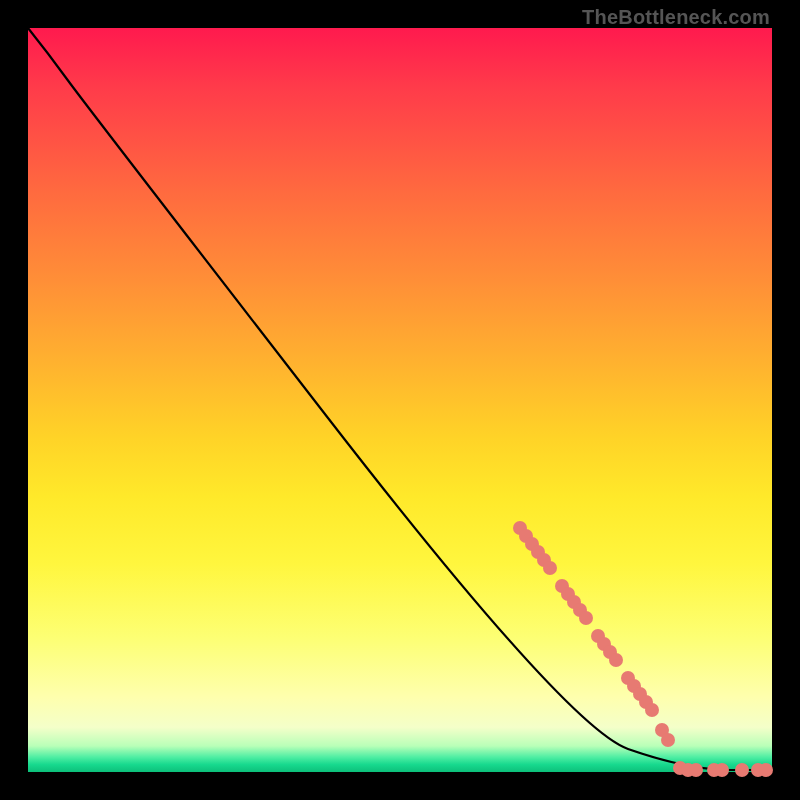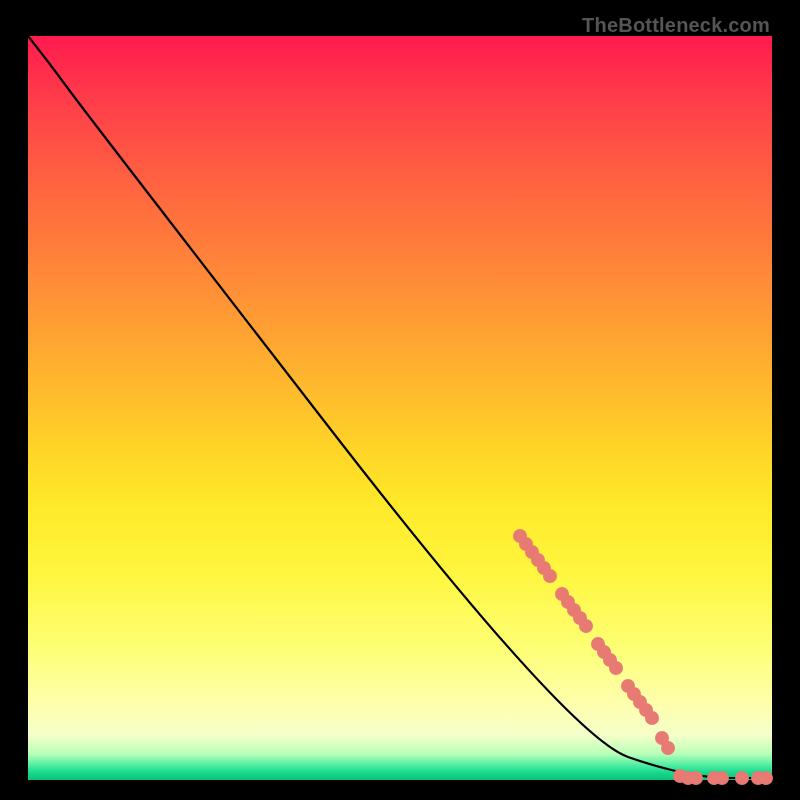--- a/index.html
+++ b/index.html
@@ -9,21 +9,20 @@
     height: 800px;
     background: #000;
     overflow: hidden;
     font-family: Arial, Helvetica, sans-serif;
   }
   .frame {
     position: relative;
     width: 800px;
     height: 656px;
     background: #000;
-    margin-top: 8px;
   }
   .plot {
     position: absolute;
     left: 28px;
     top: 28px;
     width: 744px;
     height: 744px;
     
     background: linear-gradient(to bottom,
       #ff1a4e 0%,

